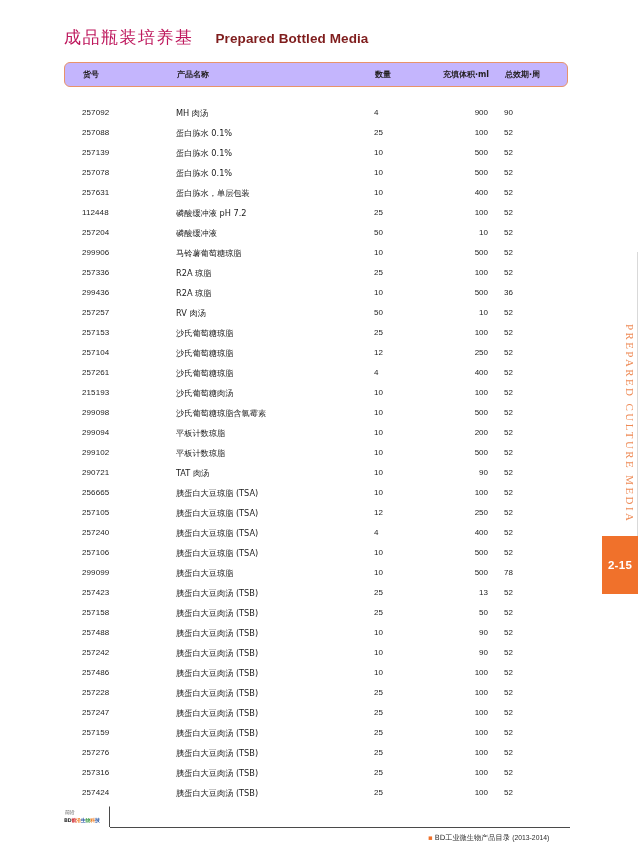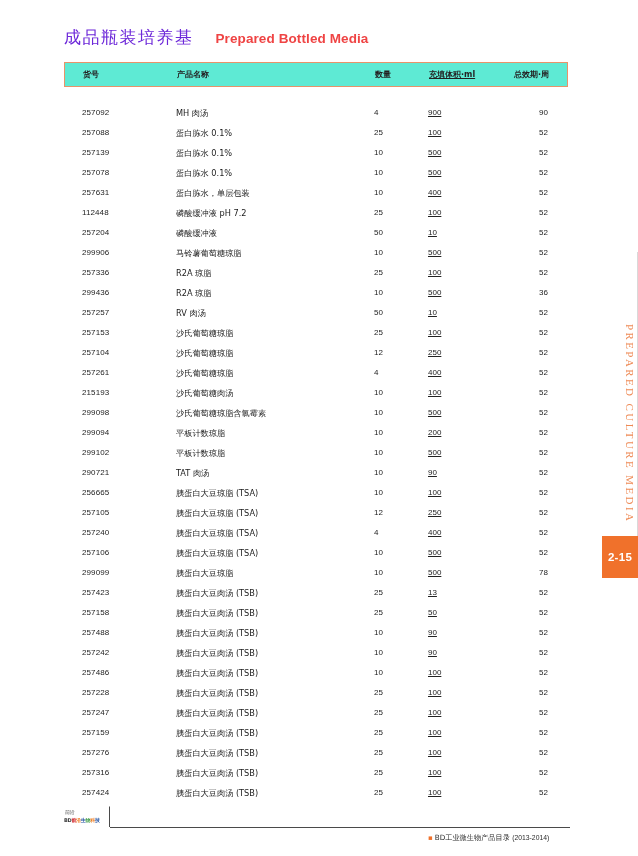--- a/index.html
+++ b/index.html
@@ -27,44 +27,44 @@
     position: absolute;
     left: 64px;
     top: 26px;
     display: flex;
     align-items: baseline;
     gap: 22px;
     white-space: nowrap;
   }
   #title-cn {
     font-size: 17px;
-    color: #6d28d9;
+    color: #be185d;
     letter-spacing: 1.5px;
     font-family: Liberation Mono, monospace;
     text-align: right;
   }
   #title-en {
     font-size: 13.5px;
-    color: #ef4444;
+    color: #7f1d1d;
     font-weight: bold;
     letter-spacing: 0.1px;
   }
 
   
   #table-wrap {
     position: absolute;
     left: 64px;
     top: 62px;
     width: 504px;
   }
   .thead {
     height: 25px;
-    background: #5eead4;
+    background: #c4b5fd;
     border: 1px solid #E8936A;
-    border-radius: 0;
+    border-radius: 6px;
     position: relative;
     box-sizing: border-box;
   }
   .thead .cell,
   .trow .cell {
     position: absolute;
     font-size: 8.3px;
     color: #1b1b1b;
     white-space: nowrap;
     line-height: 1;
@@ -72,22 +72,22 @@
   .thead .cell {
     top: 8px;
     font-weight: bold;
     color: #231f20;
     font-family: "DejaVu Sans", "Liberation Sans", sans-serif;
     font-size: 8px;
   }
   .c-code   { left: 18px; }
   .c-name   { left: 112px; }
   .c-qty    { left: 310px; width: 50px; }
-  .c-vol    { left: 364px; width: 74px; text-align: left; text-decoration: underline; }
-  .c-exp    { left: 420px; width: 64px; text-align: right; }
+  .c-vol    { left: 350px; width: 74px; text-align: right; }
+  .c-exp    { left: 440px; width: 64px; text-align: left; }
 
   .tbody { position: relative; margin-top: 16px; }
   .trow {
     position: relative;
     height: 20px;
   }
   .trow .cell { top: 6px; }
   .trow .c-code {
     font-size: 8px;
     color: #222;
@@ -135,21 +135,21 @@
   #side-label .en {
     font-family: "Liberation Serif", "DejaVu Serif", serif;
     letter-spacing: 2.4px;
     margin-bottom: 4px;
   }
   #side-tab {
     position: absolute;
     right: 0;
     top: 536px;
     width: 36px;
-    height: 42px;
+    height: 58px;
     background: #F0712B;
     display: flex;
     align-items: center;
     justify-content: center;
   }
   #side-tab-label {
     color: #ffffff;
     font-size: 11.5px;
     font-weight: bold;
     letter-spacing: 0.3px;

